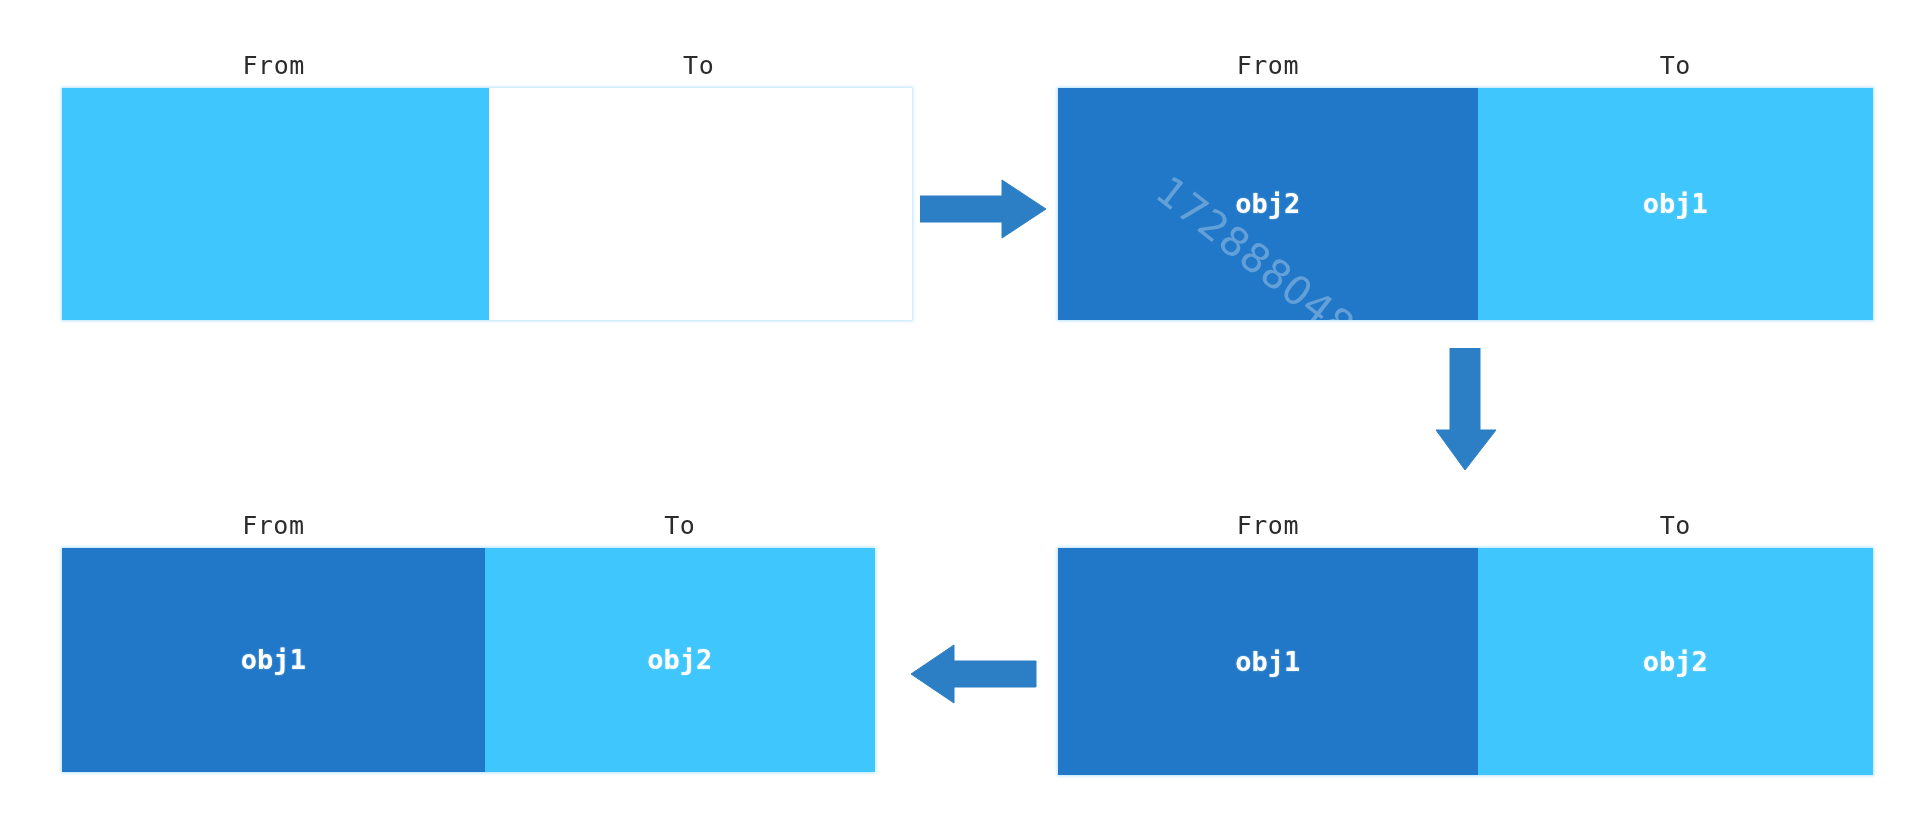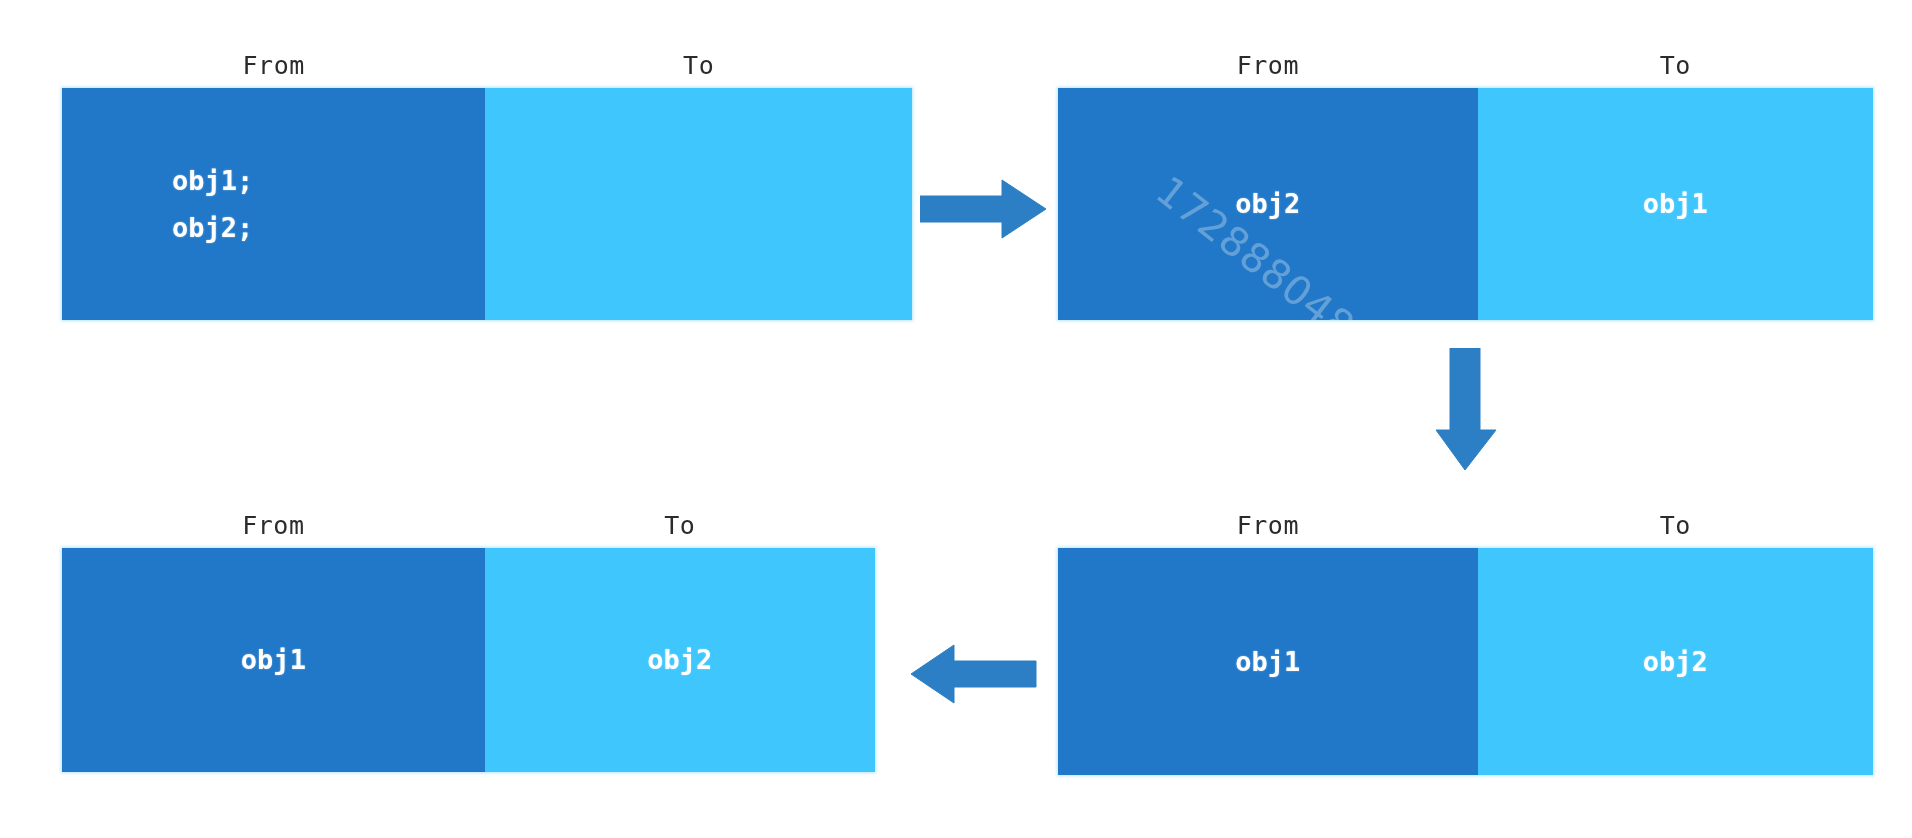--- a/index.html
+++ b/index.html
@@ -111,24 +111,20 @@
 </head>
 <body>
 
 <div class="stage">
 
   <div class="group" id="group-tl">
     <div class="hdr" style="left:0; width:49.8%;">From</div>
     <div class="hdr" style="left:49.8%; width:50.2%;">To</div>
 
     <div class="boxes">
-      <div class="cell from" style="width:49.8%;">
-        <span class="cell-text multiline">obj1;
-obj2;</span>
-      </div>
       <div class="cell to" style="width:50.2%;">
         <span class="cell-text centered"></span>
       </div>
     </div>
   </div>
 
   <div class="group" id="group-tr">
     <div class="hdr" style="left:0; width:51.5%;">From</div>
     <div class="hdr" style="left:51.5%; width:48.5%;">To</div>
 

